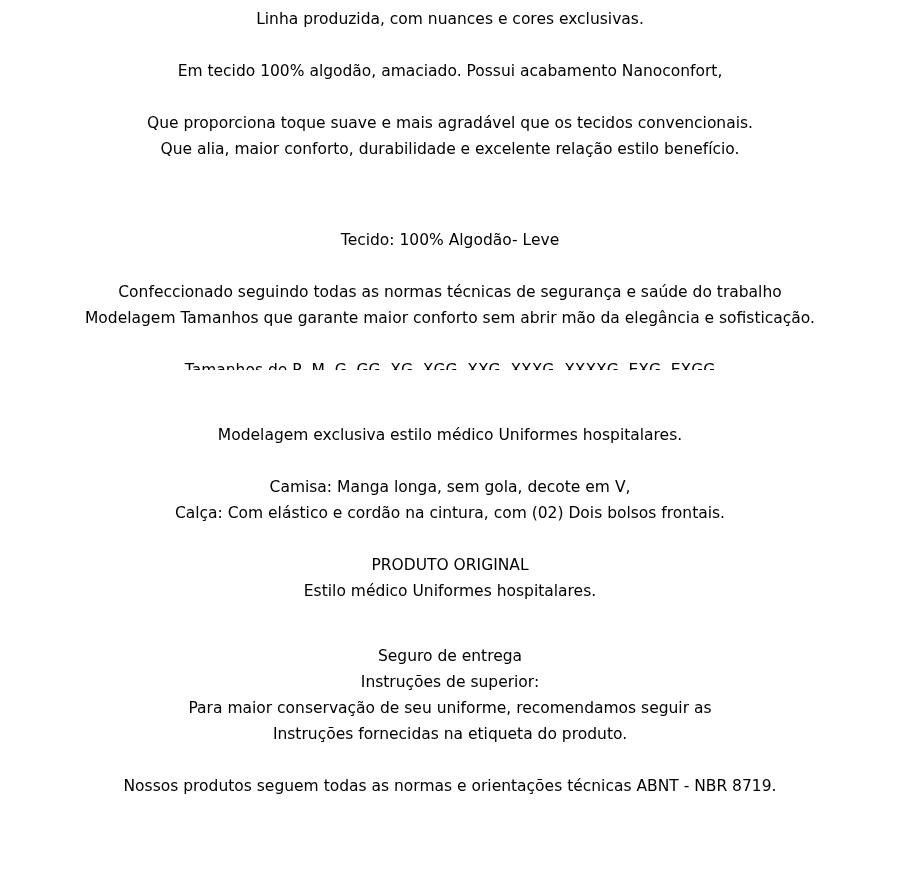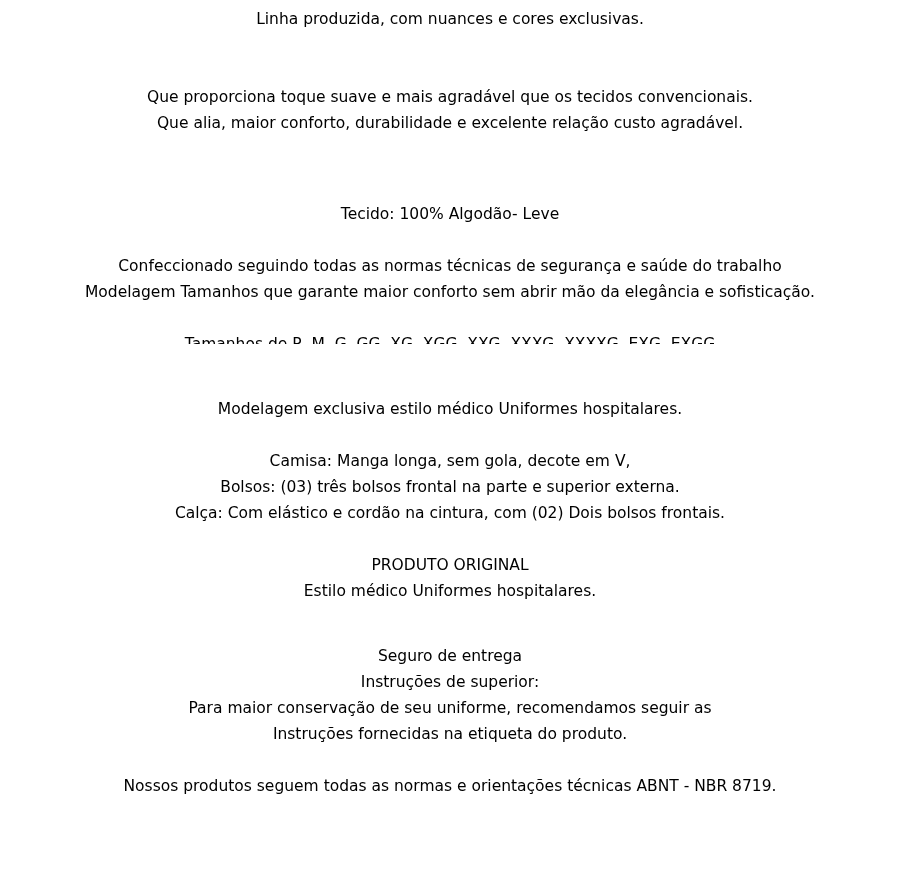--- a/index.html
+++ b/index.html
@@ -44,26 +44,29 @@
 <body>
 
 <div class="page">
 
   <div class="block">
     <div class="line">Linha produzida, com nuances e cores exclusivas.</div>
   </div>
 
   <div class="spacer-md"></div>
 
+  <div class="block">
+    <div class="line">Em tecido 100% algodão, amaciado. Possui acabamento Nanoconfort,</div>
+  </div>
 
   <div class="spacer-md"></div>
 
   <div class="block">
     <div class="line">Que proporciona toque suave e mais agradável que os tecidos convencionais.</div>
-    <div class="line">Que alia, maior conforto, durabilidade e excelente relação custo agradável.</div>
+    <div class="line">Que alia, maior conforto, durabilidade e excelente relação estilo benefício.</div>
   </div>
 
   <div class="spacer-xl"></div>
   <div class="spacer-sm"></div>
 
   <div class="block">
     <div class="line">Tecido: 100% Algodão- Leve</div>
   </div>
 
   <div class="spacer-md"></div>
@@ -82,21 +85,20 @@
   <div class="spacer-xl"></div>
 
   <div class="block">
     <div class="line">Modelagem exclusiva estilo médico Uniformes hospitalares.</div>
   </div>
 
   <div class="spacer-md"></div>
 
   <div class="block">
     <div class="line">Camisa: Manga longa, sem gola, decote em V,</div>
-    <div class="line">Bolsos: (03) três bolsos frontal na parte e superior externa.</div>
     <div class="line">Calça: Com elástico e cordão na cintura, com (02) Dois bolsos frontais.</div>
   </div>
 
   <div class="spacer-md"></div>
 
   <div class="block">
     <div class="line">PRODUTO ORIGINAL</div>
     <div class="line">Estilo médico Uniformes hospitalares.</div>
   </div>
 

